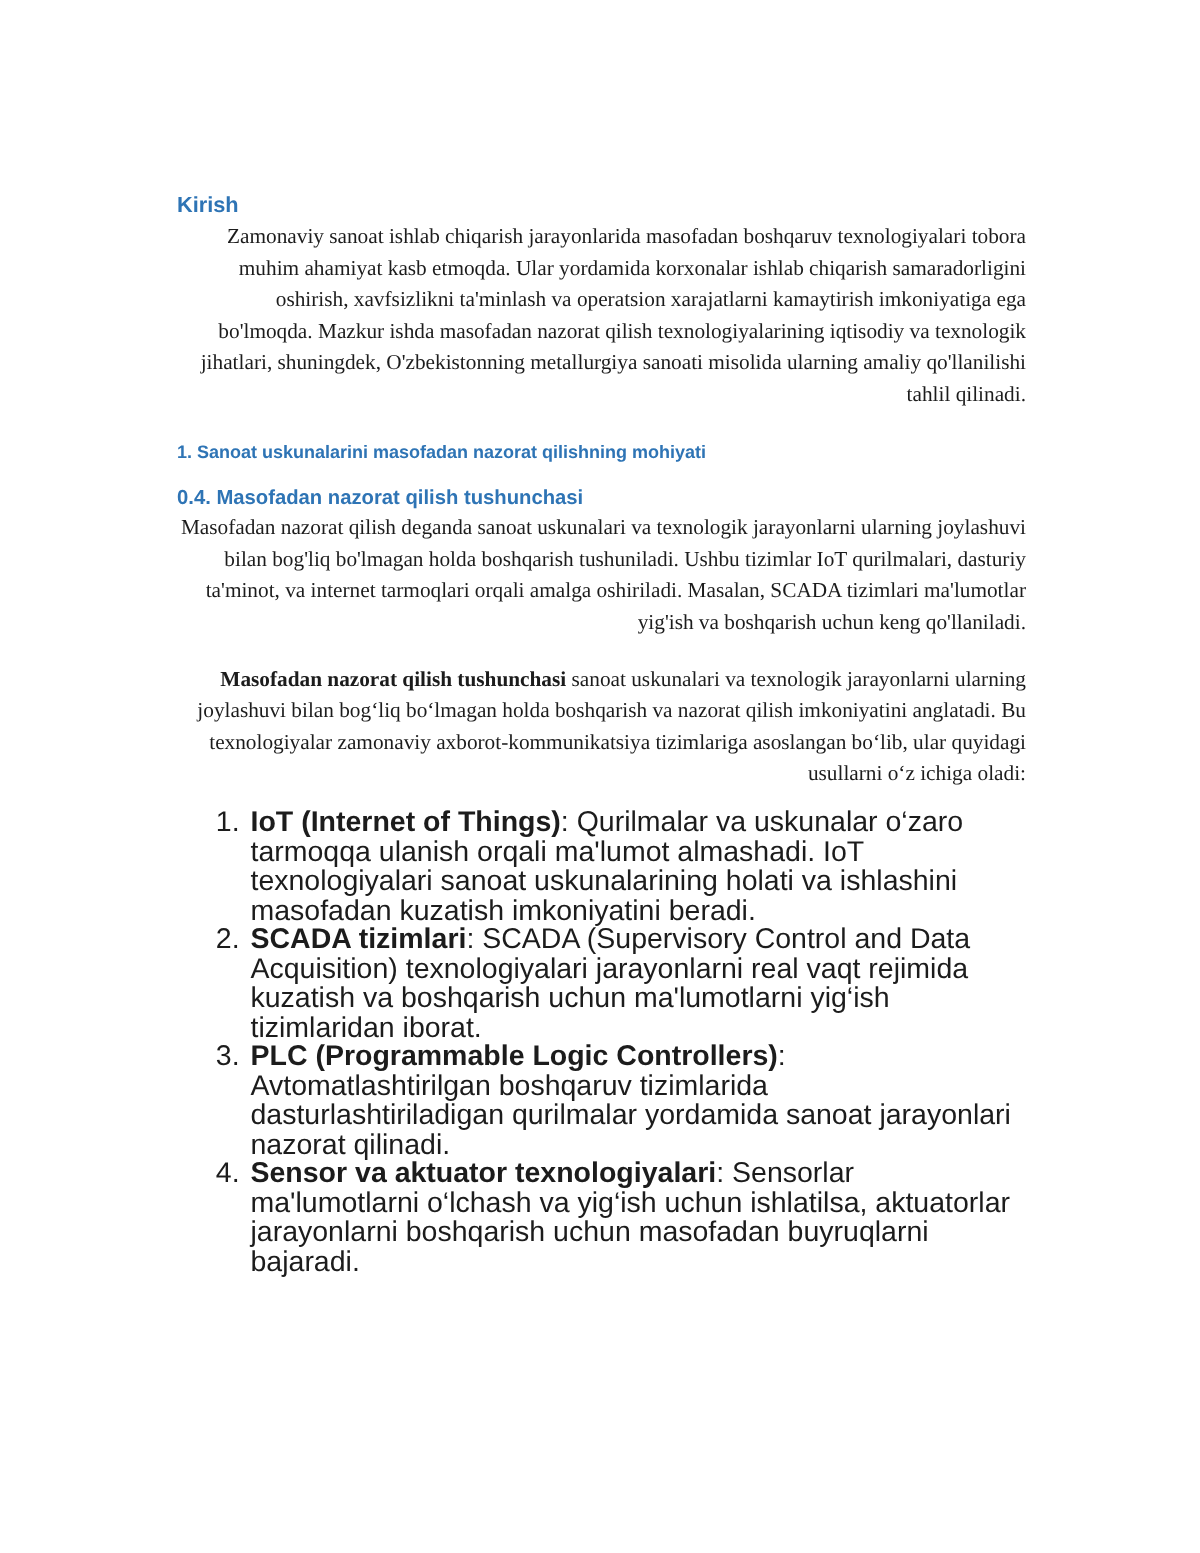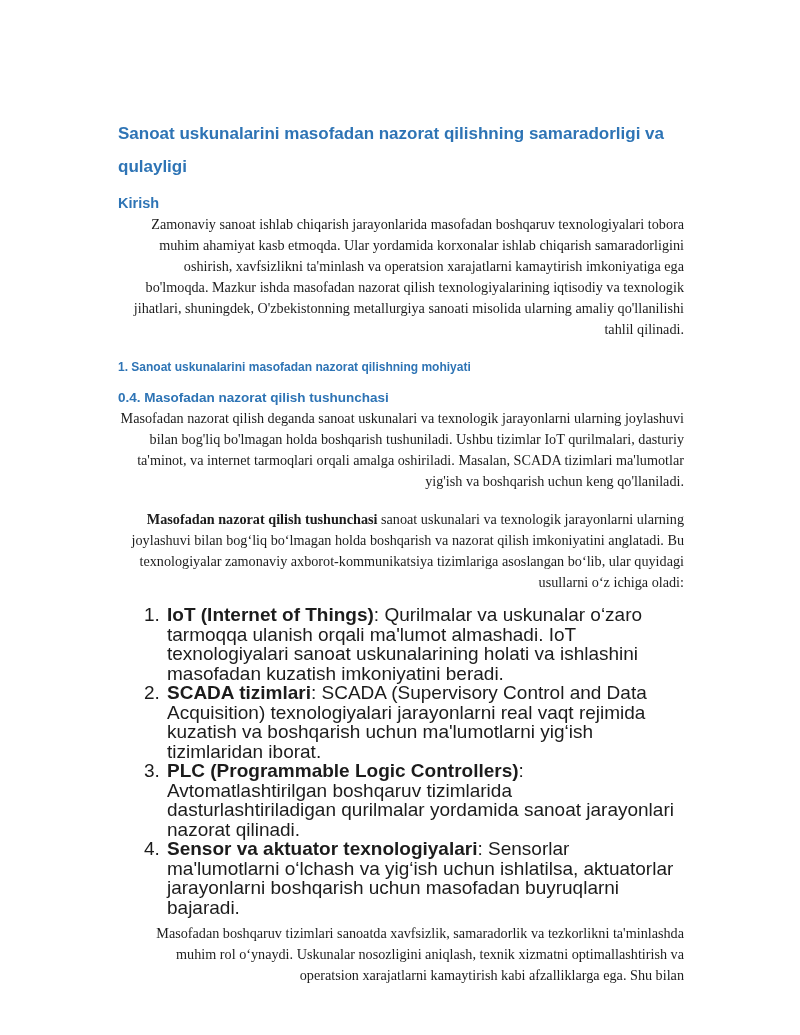--- a/index.html
+++ b/index.html
@@ -74,21 +74,20 @@
     margin: 0;
     padding: 0 0 0 2px;
   }
   strong { font-weight: 700; }
 </style>
 </head>
 <body>
 
 <div class="page">
 
-  <h1 class="title">Sanoat uskunalarini masofadan nazorat qilishning samaradorligi va qulayligi</h1>
 
   <h2 class="h-intro">Kirish</h2>
 
   <p class="body">Zamonaviy sanoat ishlab chiqarish jarayonlarida masofadan boshqaruv texnologiyalari tobora muhim ahamiyat kasb etmoqda. Ular yordamida korxonalar ishlab chiqarish samaradorligini oshirish, xavfsizlikni ta'minlash va operatsion xarajatlarni kamaytirish imkoniyatiga ega bo'lmoqda. Mazkur ishda masofadan nazorat qilish texnologiyalarining iqtisodiy va texnologik jihatlari, shuningdek, O'zbekistonning metallurgiya sanoati misolida ularning amaliy qo'llanilishi tahlil qilinadi.</p>
 
   <h2 class="h-section">1. Sanoat uskunalarini masofadan nazorat qilishning mohiyati</h2>
 
   <h3 class="h-subsection">0.4. Masofadan nazorat qilish tushunchasi</h3>
 
   <p class="body">Masofadan nazorat qilish deganda sanoat uskunalari va texnologik jarayonlarni ularning joylashuvi bilan bog'liq bo'lmagan holda boshqarish tushuniladi. Ushbu tizimlar IoT qurilmalari, dasturiy ta'minot, va internet tarmoqlari orqali amalga oshiriladi. Masalan, SCADA tizimlari ma'lumotlar yig'ish va boshqarish uchun keng qo'llaniladi.</p>
@@ -105,15 +104,14 @@
       <strong>SCADA tizimlari</strong><span>: SCADA (Supervisory Control and Data Acquisition) texnologiyalari jarayonlarni real vaqt rejimida kuzatish va boshqarish uchun ma'lumotlarni yig‘ish tizimlaridan iborat.</span>
     </li>
     <li>
       <strong>PLC (Programmable Logic Controllers)</strong><span>: Avtomatlashtirilgan boshqaruv tizimlarida dasturlashtiriladigan qurilmalar yordamida sanoat jarayonlari nazorat qilinadi.</span>
     </li>
     <li>
       <strong>Sensor va aktuator texnologiyalari</strong><span>: Sensorlar ma'lumotlarni o‘lchash va yig‘ish uchun ishlatilsa, aktuatorlar jarayonlarni boshqarish uchun masofadan buyruqlarni bajaradi.</span>
     </li>
   </ol>
 
-  <p class="body closing">Masofadan boshqaruv tizimlari sanoatda xavfsizlik, samaradorlik va tezkorlikni ta'minlashda muhim rol o‘ynaydi. Uskunalar nosozligini aniqlash, texnik xizmatni optimallashtirish va operatsion xarajatlarni kamaytirish kabi afzalliklarga ega. Shu bilan</p>
 
 </div>
 
 </body></html>

